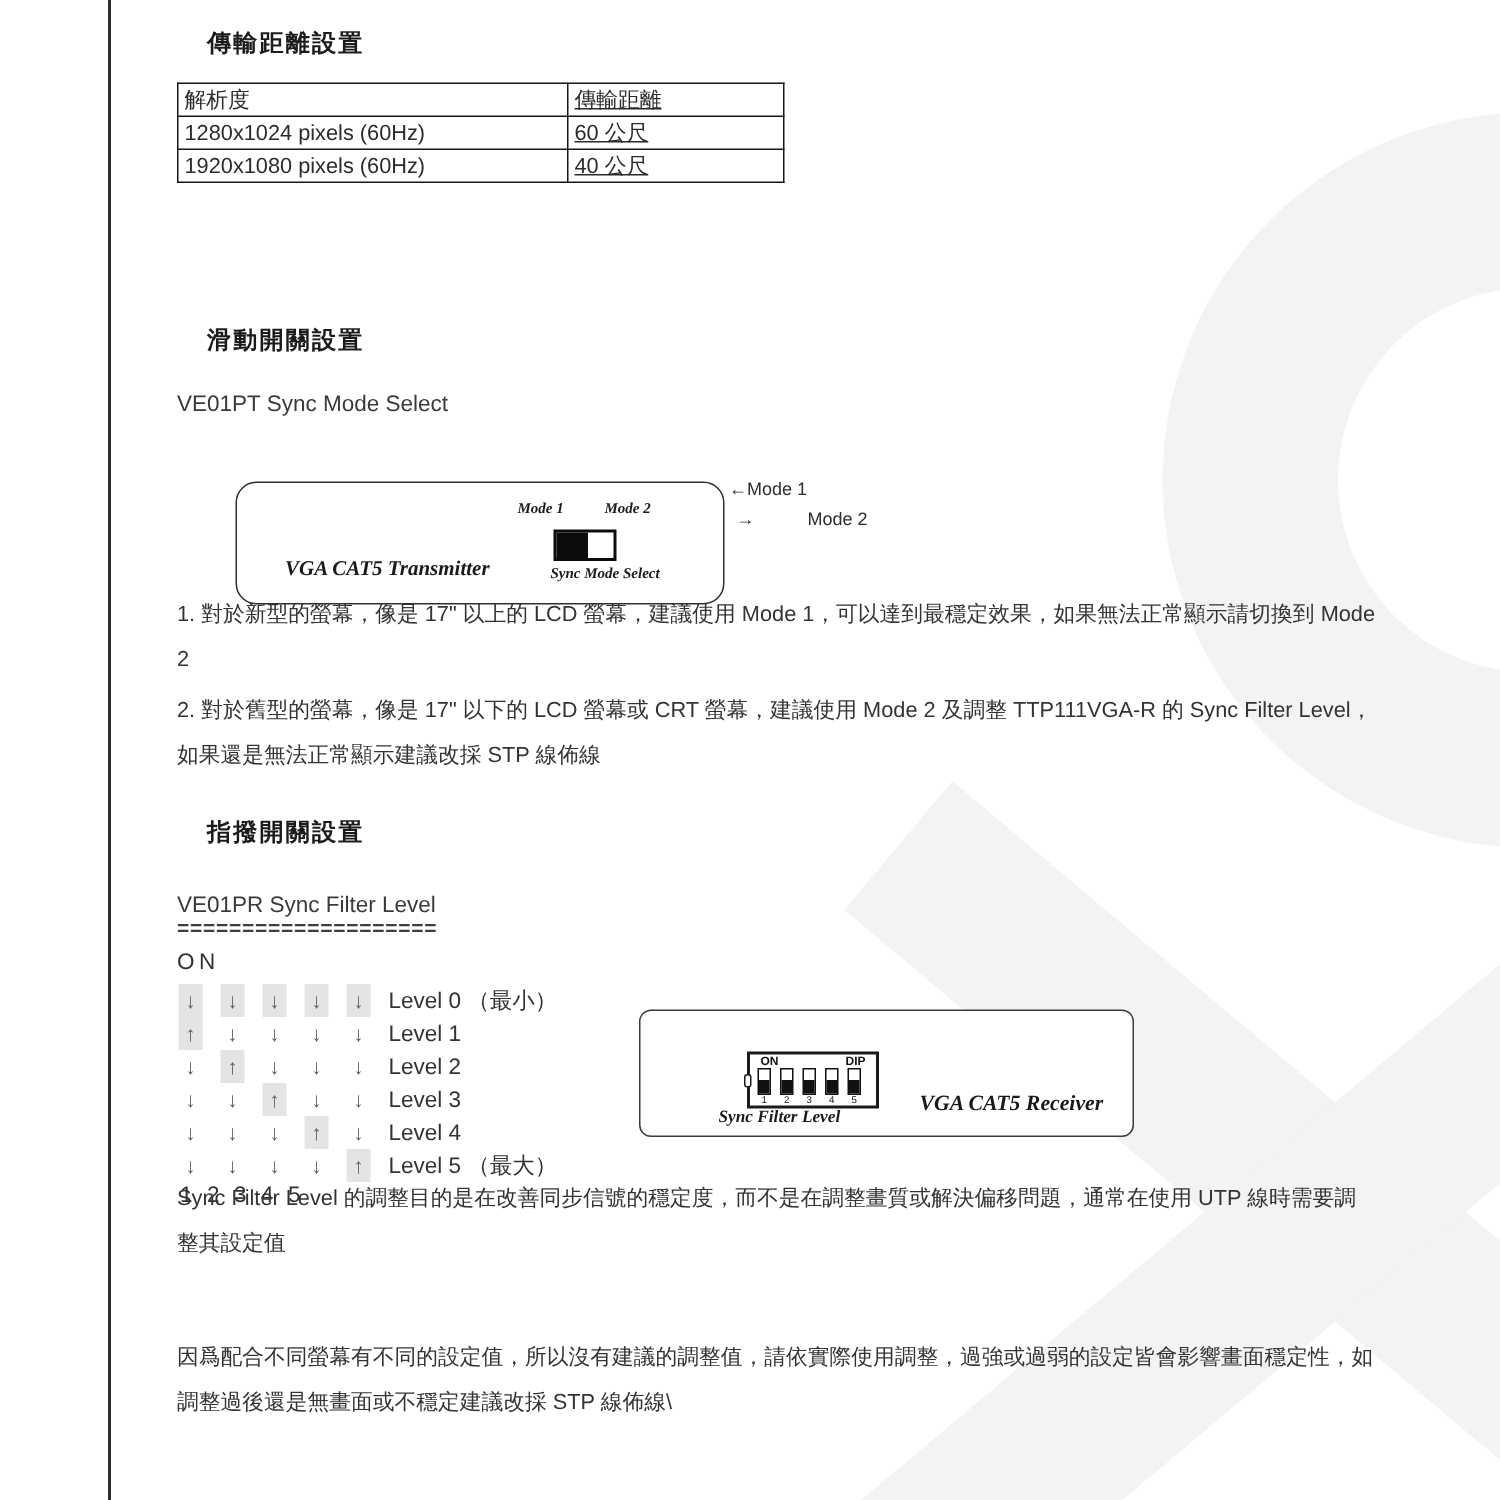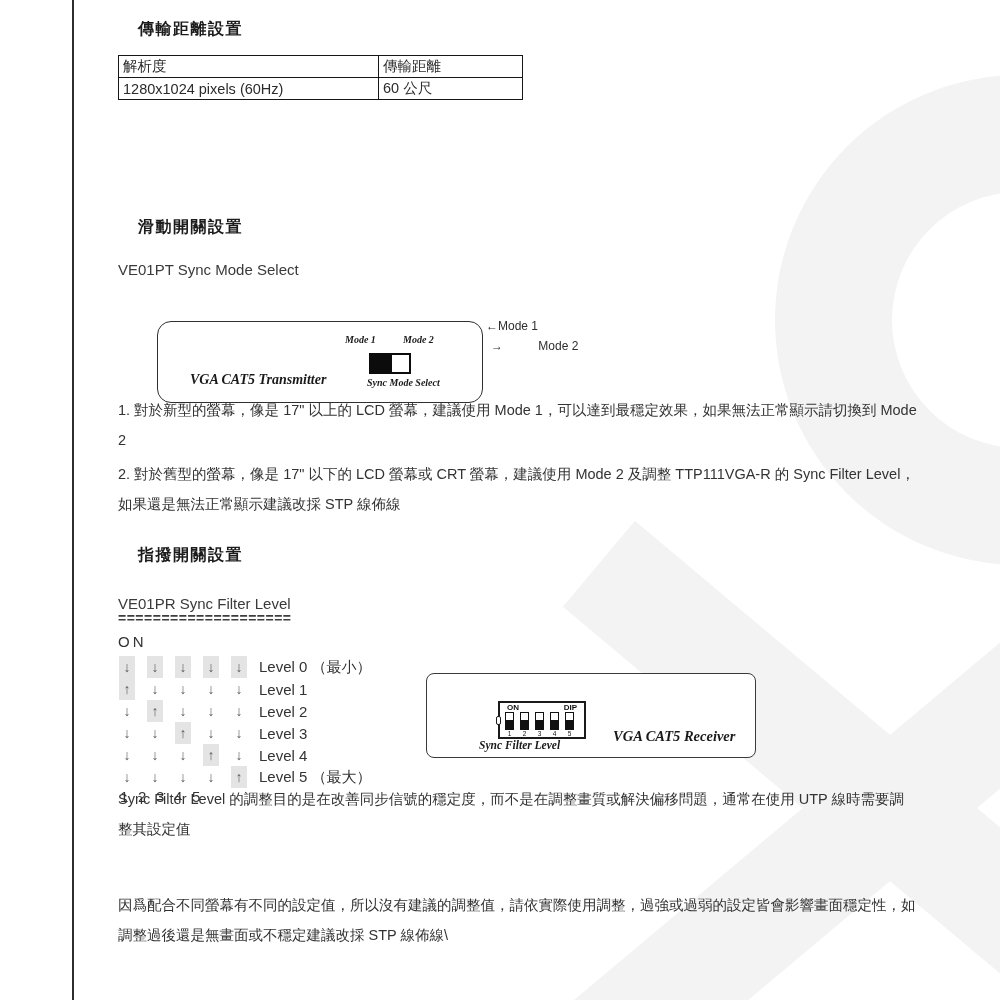--- a/index.html
+++ b/index.html
@@ -17,21 +17,21 @@
   .on-label { font-size:15px; color:#333; letter-spacing:3px; }
   .body-p { font-size:14.5px; line-height:30px; color:#333; width:800px; text-align:left; }
 
   
   .dist-table { border-collapse:collapse; background:#fff;padding-left:45px; }
   .dist-table th, .dist-table td {
     border:1.5px solid #161616; font-weight:400; font-size:14.5px; color:#2b2b2b;
     height:22px; padding:0 4px; text-align:left; white-space:nowrap;
   }
   .dist-table th:first-child, .dist-table td:first-child { width:260px; }
-  .dist-table th:last-child, .dist-table td:last-child { width:144px; }
+  .dist-table th:last-child, .dist-table td:last-child { width:144px;text-decoration:underline; }
 
   
   .tx-box { left:157px; top:297px; width:326px; height:82px; border:1.5px solid #2f2f2f; border-radius:14px; background:#fff;margin-top:24px; }
   .serif-i { font-family:"Liberation Serif", serif; font-style:italic; font-weight:700; color:#1a1a1a; }
   .sw-small { font-size:10px; position:absolute; white-space:nowrap; }
   .tx-dev { position:absolute; left:32px; top:50px; font-size:14px; white-space:nowrap; }
   .tx-switch { position:absolute; left:211px; top:31px; width:42px; height:21px; border:2px solid #0c0c0c; background:#fff; }
   .tx-switch-black { position:absolute; left:0; top:0; width:21px; height:100%; background:#0c0c0c; }
   .mode-annot { left:486px; top:316px; font-size:12px; color:#2d2d2d; line-height:20px; white-space:nowrap; }
 
@@ -81,20 +81,24 @@
     <tr>
         <th>解析度</th>
         <th>傳輸距離</th>
       </tr>
   </thead>
   <tbody>
       <tr>
         <td>1280x1024 pixels (60Hz)</td>
         <td>60 公尺</td>
       </tr>
+      <tr>
+        <td>1920x1080 pixels (60Hz)</td>
+        <td>40 公尺</td>
+      </tr>
     </tbody>
 </table>
 
 <div class="abs sec-title" style="left:118px; top:217px">滑動開關設置</div>
 <div class="abs subtitle" style="left:118px; top:261px">VE01PT Sync Mode Select</div>
 
 <div class="abs tx-box">
   <span class="sw-small serif-i" style="left:187px; top:12px">Mode 1</span>
   <span class="sw-small serif-i" style="left:245px; top:12px">Mode 2</span>
   <div class="tx-switch">

